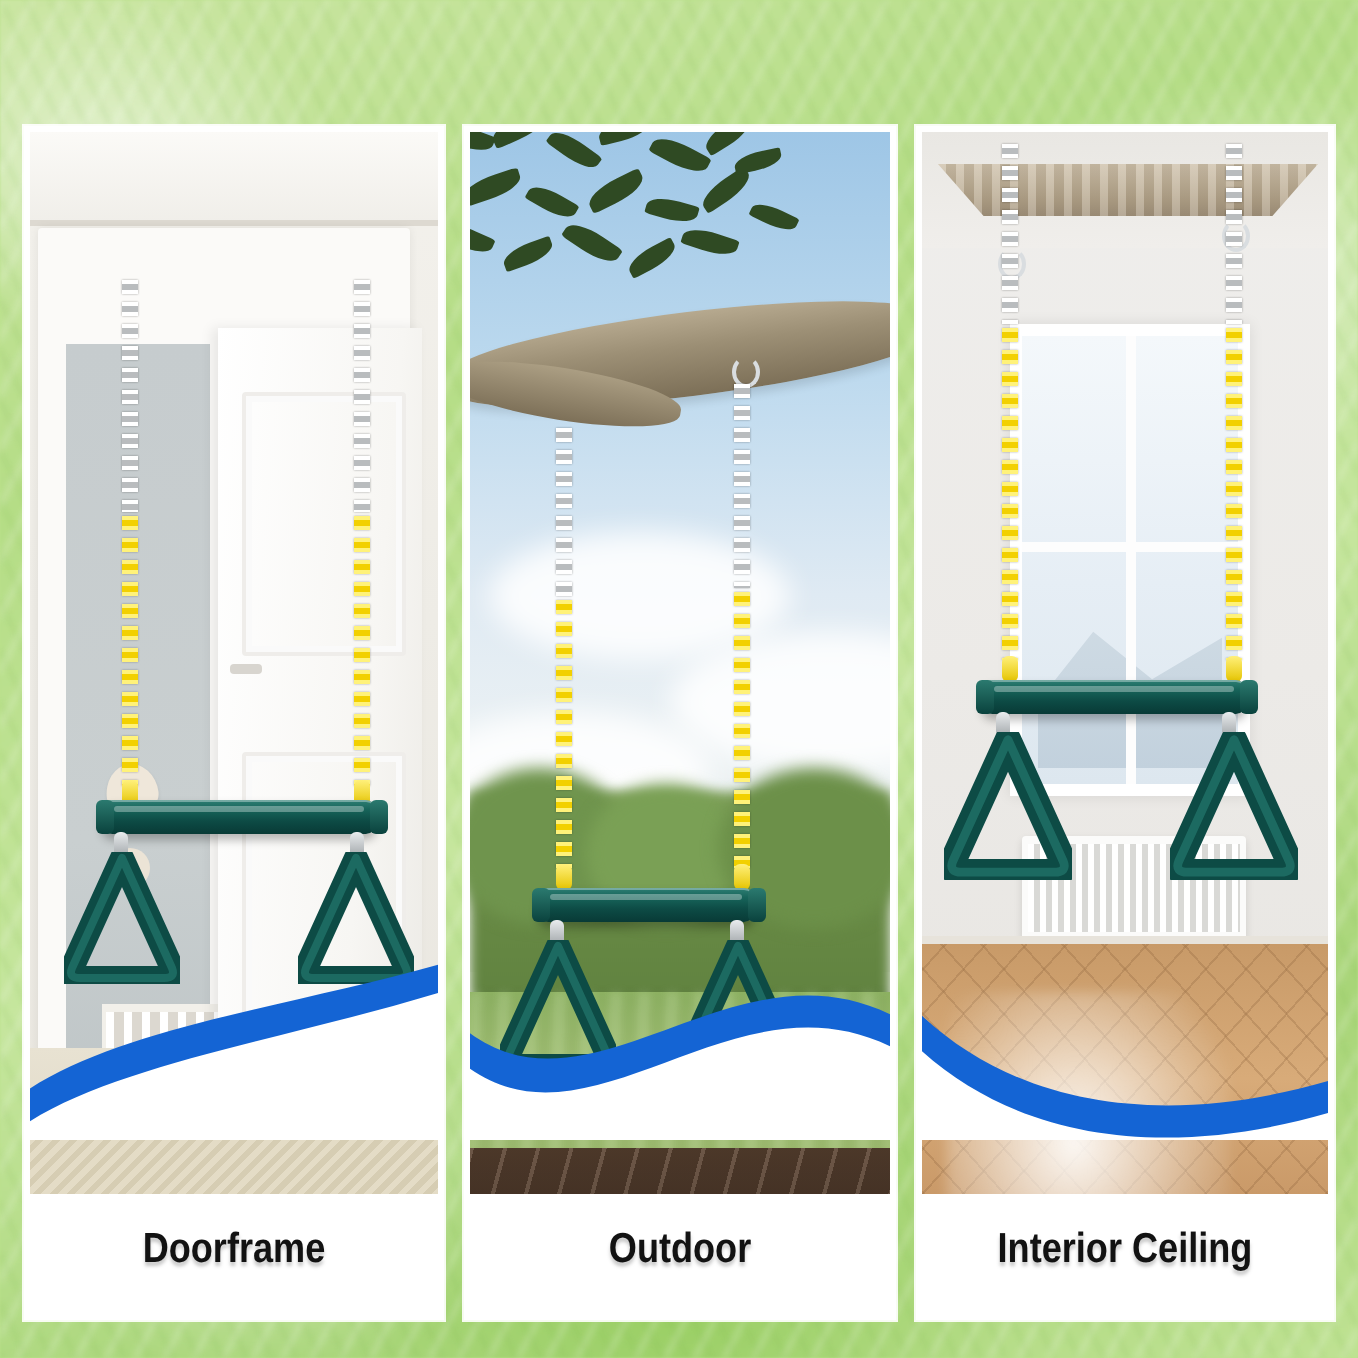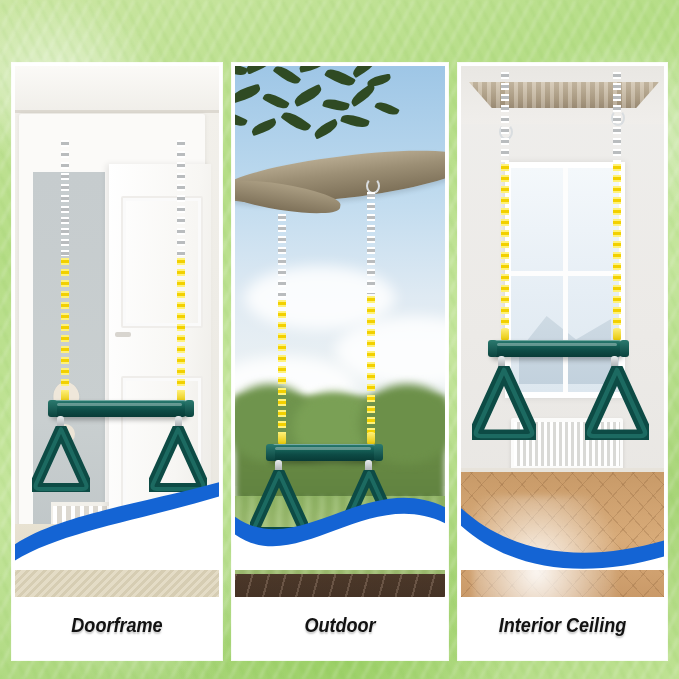--- a/index.html
+++ b/index.html
@@ -53,21 +53,20 @@
   }
 
   
   .panel{
     position:absolute;top:63px;height:597px;
     background:#ffffff;
     border:3px solid #ffffff;
     box-sizing:border-box;
     overflow:hidden;
     box-shadow:0 0 0 1px rgba(255,255,255,.9);
-    font-style:italic;
   }
   #p1{left:12px;width:210px;}
   #p2{left:232px;width:216px;padding-left:40px;}
   #p3{left:458px;width:209px;}
   .photo{position:absolute;left:0;top:0;width:100%;height:540px;overflow:hidden;}
   .capzone{position:absolute;left:0;bottom:0;width:100%;height:60px;background:#fff;}
 
   
   .wave{position:absolute;left:-4%;bottom:36px;width:108%;height:90px;overflow:visible;}
   .wave svg{display:block;width:100%;height:100%;}

